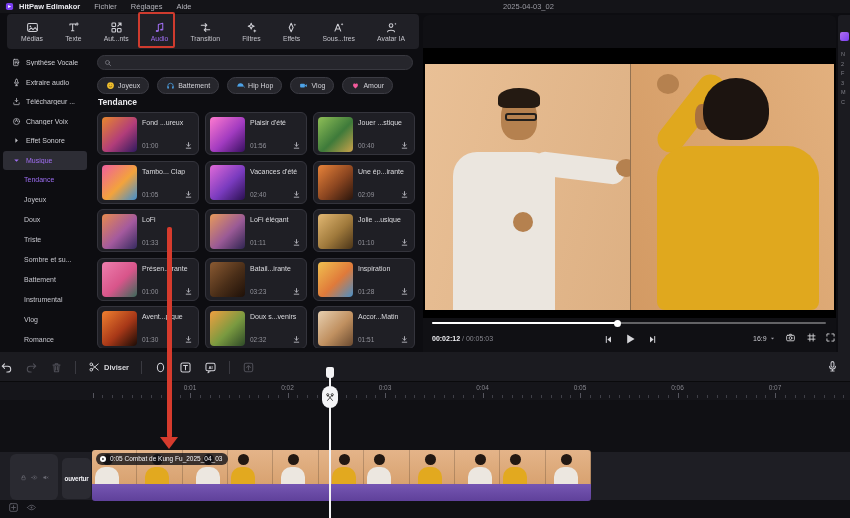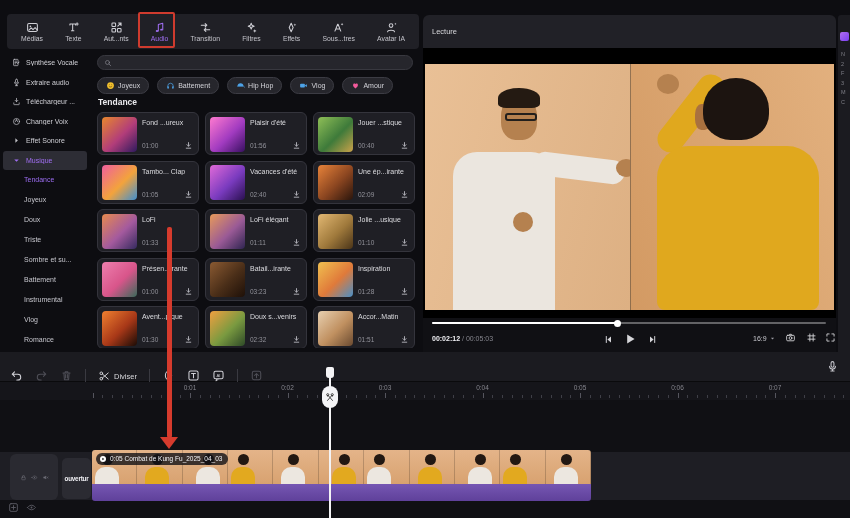--- a/index.html
+++ b/index.html
@@ -98,21 +98,21 @@
 
   
   #side-strip{position:absolute;left:838px;top:15px;width:12px;height:337px;background:#1b1b20;border-radius:3px 0 0 0;overflow:hidden;}
   #strip-chip{position:absolute;left:2px;top:17px;width:9px;height:9px;border-radius:2px;background:linear-gradient(135deg,#b06df0,#7b3ff2);}
   #strip-frags{position:absolute;left:3px;top:36px;display:flex;flex-direction:column;gap:3.5px;}
   #strip-frags span{font-size:5.5px;color:#7e7e86;line-height:6px;}
 
   
   #timeline{position:absolute;left:0;top:352px;width:850px;height:166px;background:#101014;}
   #tl-toolbar{position:absolute;left:0;top:0;width:850px;height:30px;background:#1b1b20;border-bottom:1px solid #0a0a0c;}
-  #tl-tools{display:flex;align-items:flex-end;height:30px;padding-left:10px;gap:12px;}
+  #tl-tools{display:flex;align-items:center;height:30px;padding-left:0;gap:12px;font-weight:bold;}
   .tool-ic{width:13px;height:13px;color:#d2d2d8;cursor:pointer;}
   .tool-ic.disabled{color:#4e4e56;}
   .tsep{width:1px;height:13px;background:#3a3a41;}
   .tool-btn{display:flex;align-items:center;gap:4px;cursor:pointer;}
   .tool-btn .ic{width:12px;height:12px;color:#d8d8dc;}
   .tool-btn .tool-label{font-size:7.5px;color:#d8d8dc;}
   #record-mic{position:absolute;right:11px;top:8px;width:13px;height:13px;color:#c8c8ce;cursor:pointer;}
   #ruler{position:absolute;left:0;top:30px;width:850px;height:18px;background:#15151a;cursor:pointer;}
   .tick{position:absolute;bottom:2px;width:1px;background:#3f3f47;}
   .tick.minor{height:3.5px;}
@@ -150,20 +150,35 @@
   
   #arrow-line{position:absolute;left:167px;top:227px;width:5px;height:211px;background:#d63b2d;border-radius:2px;z-index:60;pointer-events:none;}
   #arrow-head{position:absolute;left:160px;top:437px;width:0;height:0;border-left:9.5px solid transparent;
               border-right:9.5px solid transparent;border-top:12px solid #d63b2d;z-index:60;pointer-events:none;}
 </style>
 </head>
 <body>
 
 <div id="app">
 
+  <div id="titlebar">
+    <span id="logo" class="ic">
+        <svg viewBox="0 0 20 20" fill="none" stroke="currentColor" stroke-width="1.6" stroke-linecap="round" stroke-linejoin="round">
+          <rect x="2" y="2" width="16" height="16" rx="4" fill="#7b3ff2" stroke="none"></rect>
+          <path d="M7 13.5v-7l6.5 3.5z" fill="#fff" stroke="none"></path>
+        </svg>
+      </span>
+    <span id="app-name">HitPaw Edimakor</span>
+    <span id="menu-row">
+        <span class="menu-item">Fichier</span>
+        <span class="menu-item">Réglages</span>
+        <span class="menu-item">Aide</span>
+      </span>
+    <span id="doc-title">2025-04-03_02</span>
+  </div>
 
   <div id="tab-bar">
       <div class="tab">
         <span class="tab-ic ic">
           <svg viewBox="0 0 20 20" fill="none" stroke="currentColor" stroke-width="1.6" stroke-linecap="round" stroke-linejoin="round">
             <rect x="2.5" y="4" width="15" height="12" rx="2"></rect>
             <circle cx="6.8" cy="8.3" r="1.2" fill="currentColor" stroke="none"></circle>
             <path d="M4.5 14l3.5-3.5 2.8 2.8 3.2-3.2 3.5 3.9"></path>
           </svg>
         </span>
@@ -545,23 +560,20 @@
             <svg viewBox="0 0 20 20" fill="none" stroke="currentColor" stroke-width="1.6" stroke-linecap="round" stroke-linejoin="round">
               <path d="M10 3.5v8m-3.4-3.4L10 11.5l3.4-3.4" stroke-width="2"></path>
               <path d="M5 16h10" stroke-width="2"></path>
             </svg>
           </span>
         </div>
       </div>
   </div>
 
   <div id="preview">
-    <div id="preview-header">
-      <span id="preview-header-label">Lecture</span>
-    </div>
     <div id="video-black">
       <div id="video-img">
         <div id="scene-left">
           <div class="p1-body"></div>
           <div class="p1-arm"></div>
           <div class="p1-fist"></div>
           <div class="p1-fist2"></div>
           <div class="p1-head"></div>
           <div class="p1-hair"></div>
           <div class="p1-glasses"></div>

